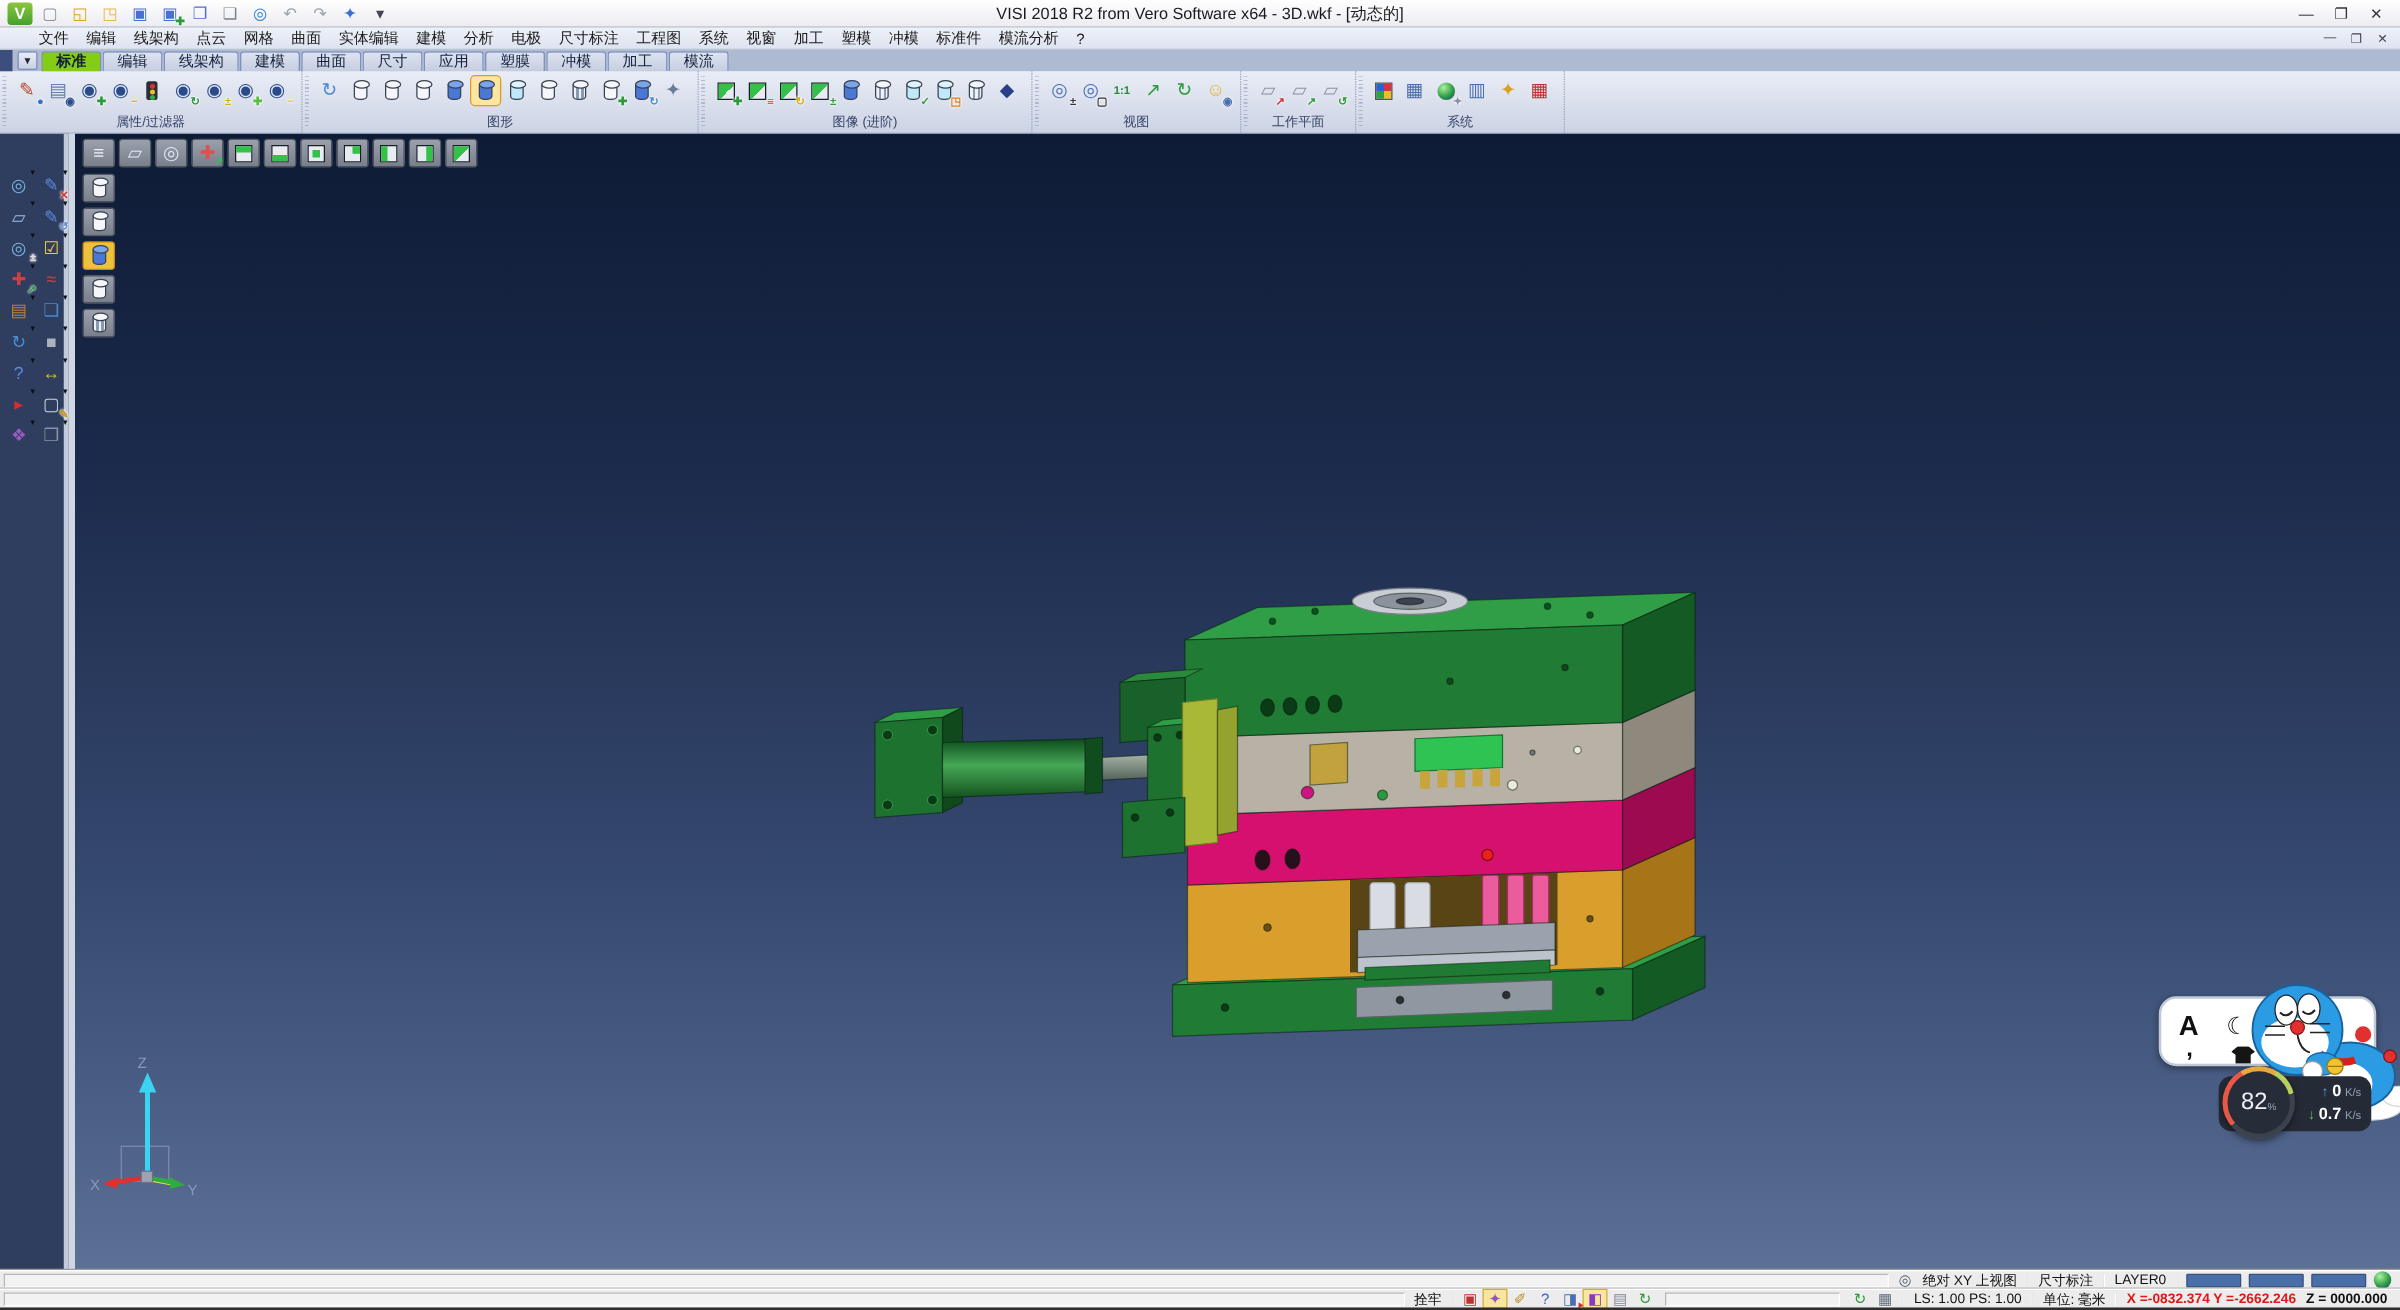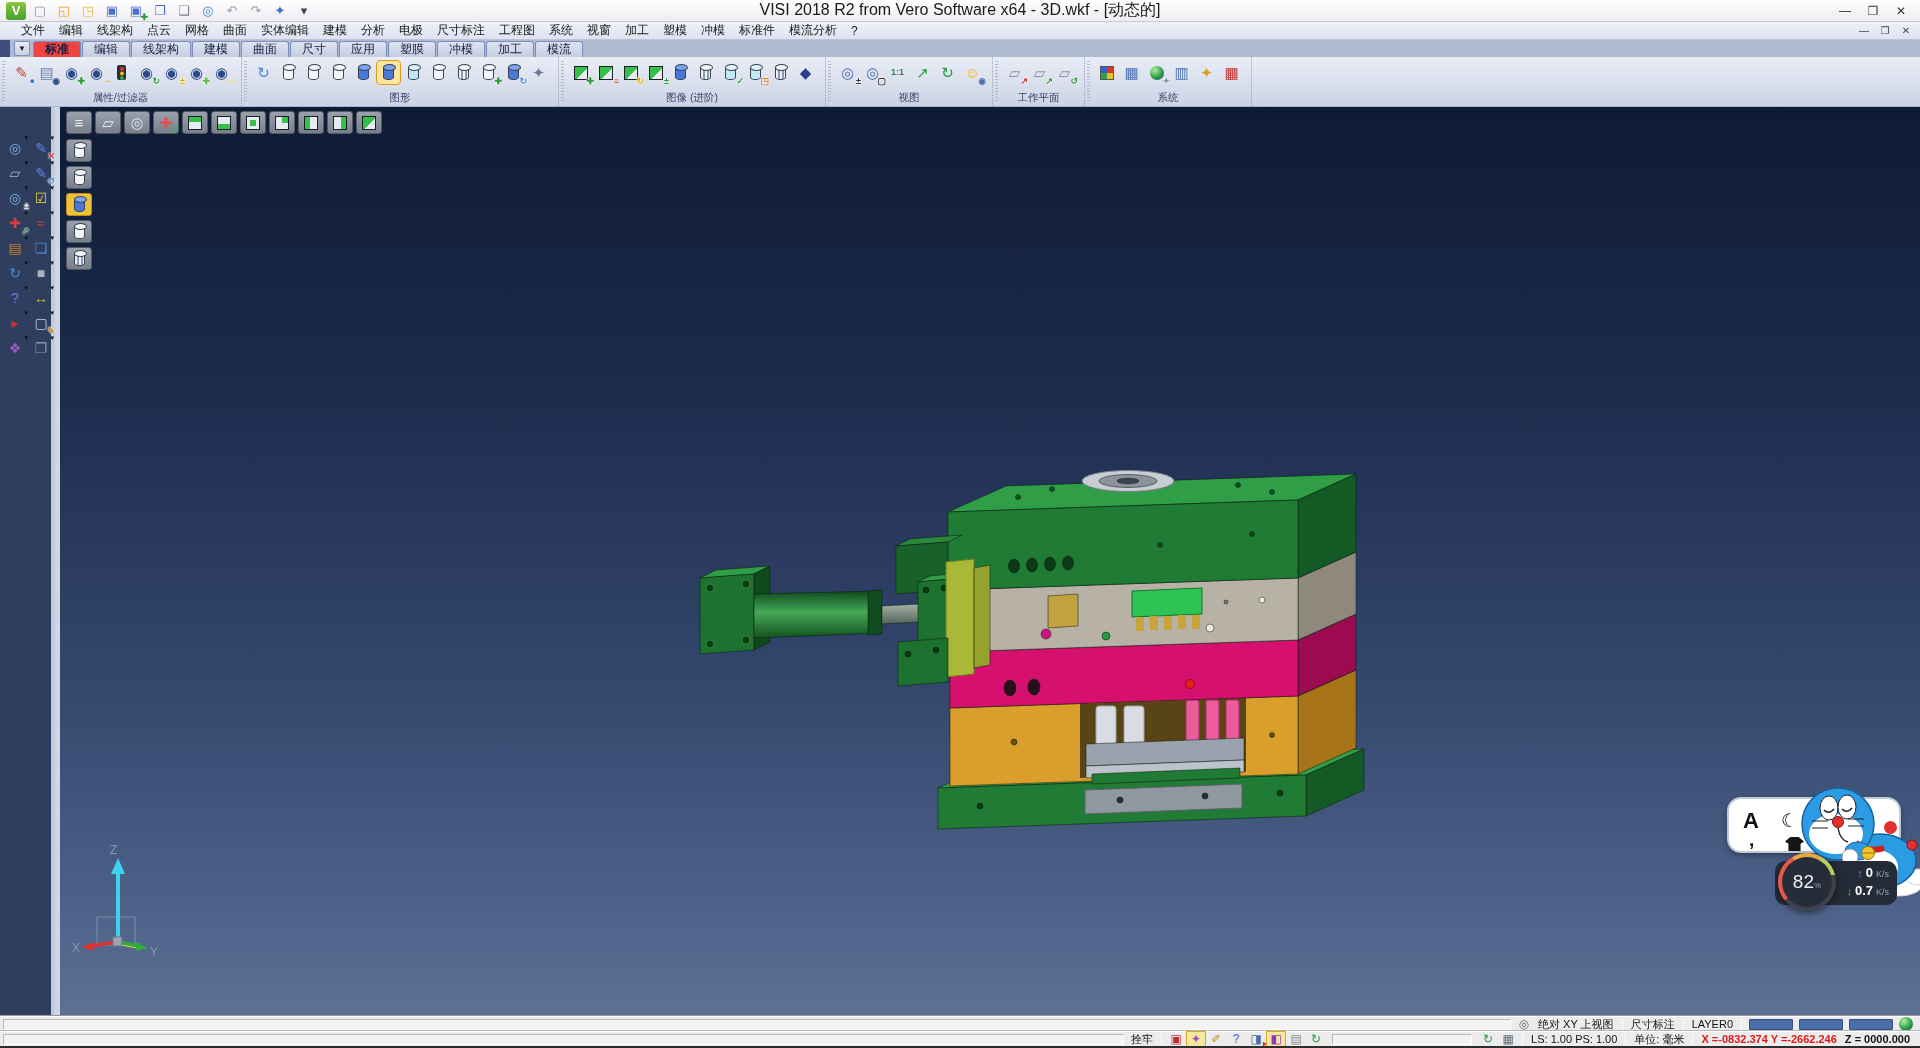--- a/index.html
+++ b/index.html
@@ -2,36 +2,36 @@
 <html><head>
 <meta charset="utf-8">
 <style>
   * { margin:0; padding:0; box-sizing:border-box; }
   html,body { width:1920px; height:1048px; overflow:hidden; font-family:"Liberation Sans", sans-serif; font-size:12px; background:#cfd6e4; }
   .app { position:relative; width:1920px; height:1048px; }
 
   
   .titlebar { position:relative; height:22px; background:linear-gradient(#ffffff,#ececf1); border-bottom:1px solid #c6c9d2; display:flex; align-items:center; }
   .qat { display:flex; align-items:center; gap:2px; padding-left:5px; }
-  .win-title { position:absolute; left:0; right:0; text-align:center; font-size:16px; color:#1a1a1a; pointer-events:none; }
+  .win-title { position:absolute; left:0; right:0; text-align:center; font-size:13px; color:#1a1a1a; pointer-events:none; }
   .win-controls { margin-left:auto; display:flex; gap:6px; padding-right:8px; z-index:2; }
   .win-controls span { width:22px; text-align:center; font-size:12px; color:#333; cursor:default; }
 
   
-  .menubar { height:18px; background:linear-gradient(#eef1f8,#dde3f0); border-bottom:1px solid #bcc4d6; display:flex; align-items:center; padding-left:14px; }
+  .menubar { height:18px; background:linear-gradient(#eef1f8,#dde3f0); border-bottom:1px solid #bcc4d6; display:flex; align-items:center; padding-left:24px; }
   .menu-item { padding:0 7px; font-size:12px; color:#1a1a1a; }
   .child-controls { margin-left:auto; display:flex; gap:5px; padding-right:6px; }
   .child-controls span { width:16px; text-align:center; font-size:10px; color:#445; }
 
   
   .tabrow { height:17px; background:#aeb9d2; display:flex; align-items:flex-end; }
   .tab-corner { width:10px; height:17px; background:#3d4e7e; }
   .tab-caret { width:16px; height:15px; margin:0 3px 1px 4px; background:linear-gradient(#e8ecf5,#c8d0e2); border:1px solid #7d8fbd; border-radius:2px; font-size:8px; color:#223; text-align:center; line-height:13px; }
   .tab { padding:0 11px; height:16px; line-height:15px; font-size:12px; color:#15203c; background:linear-gradient(#dde3f0,#c5cde0); border:1px solid #7d8fbd; border-bottom:none; border-radius:3px 3px 0 0; margin-right:1px; }
-  .tab.active { background:#ef4444; font-weight:bold; }
+  .tab.active { background:#84cc16; font-weight:bold; }
 
   
   .ribbon { height:50px; background:linear-gradient(#e9edf6,#ccd3e4); border-bottom:1px solid #a8b2c8; display:flex; align-items:stretch; }
   .rgroup { position:relative; display:flex; align-items:flex-start; padding:4px 7px 14px 9px; border-right:1px dotted #96a1bd; }
   .rgroup::before { content:""; position:absolute; left:2px; top:4px; bottom:4px; width:3px; background:repeating-linear-gradient(#9aa5c0 0 1px, transparent 1px 3px); opacity:.7; }
   .rgroup-label { position:absolute; left:0; right:0; bottom:1px; text-align:center; font-size:10.5px; color:#39456a; }
   .icons { display:flex; align-items:center; }
 
   
   .tile { position:relative; width:23px; height:23px; margin:0 1px; display:flex; align-items:center; justify-content:center; border-radius:3px; }

